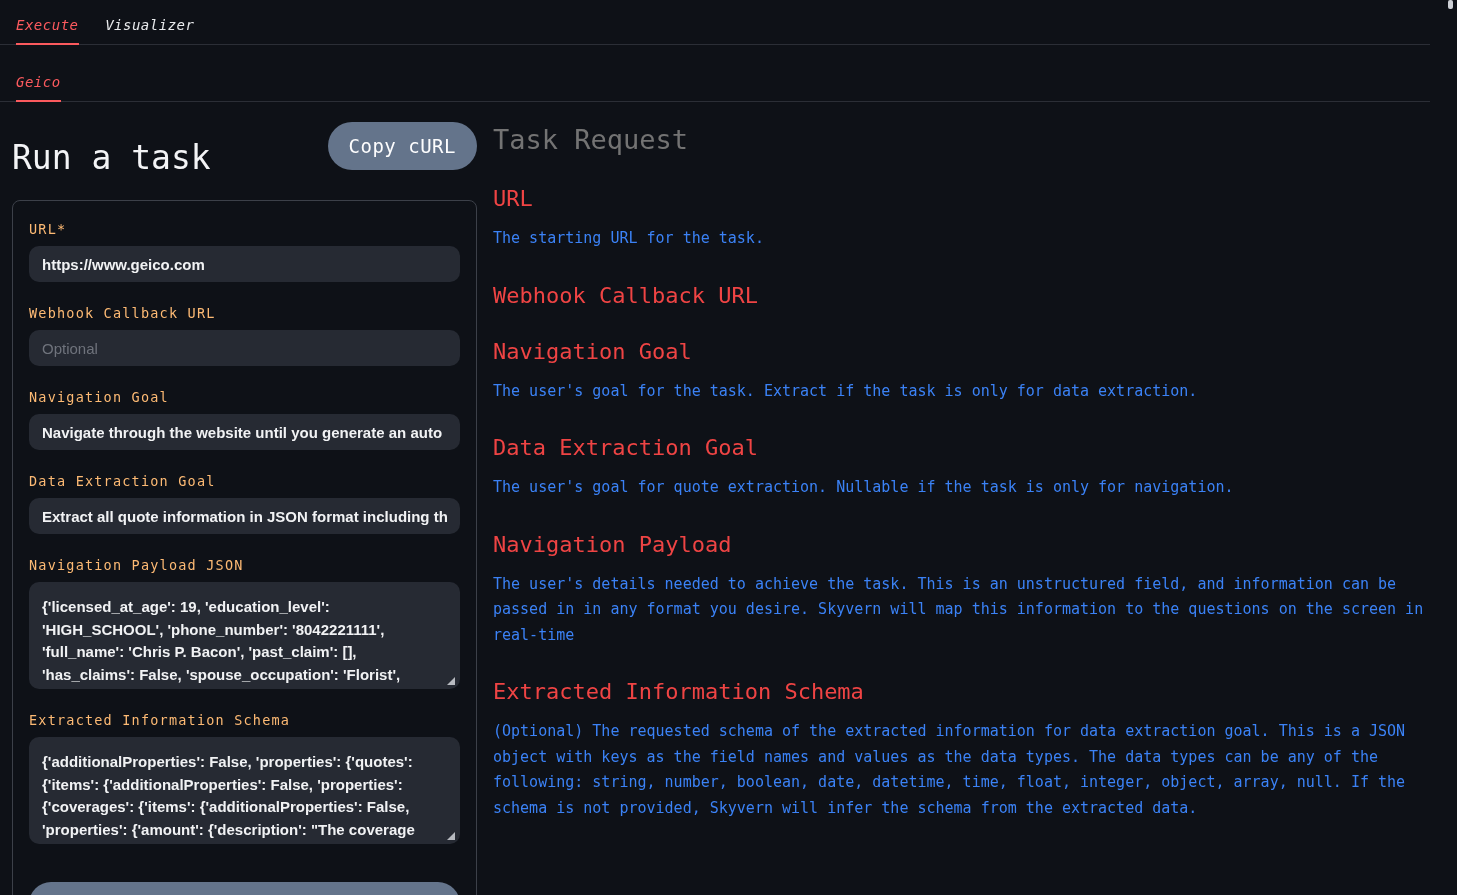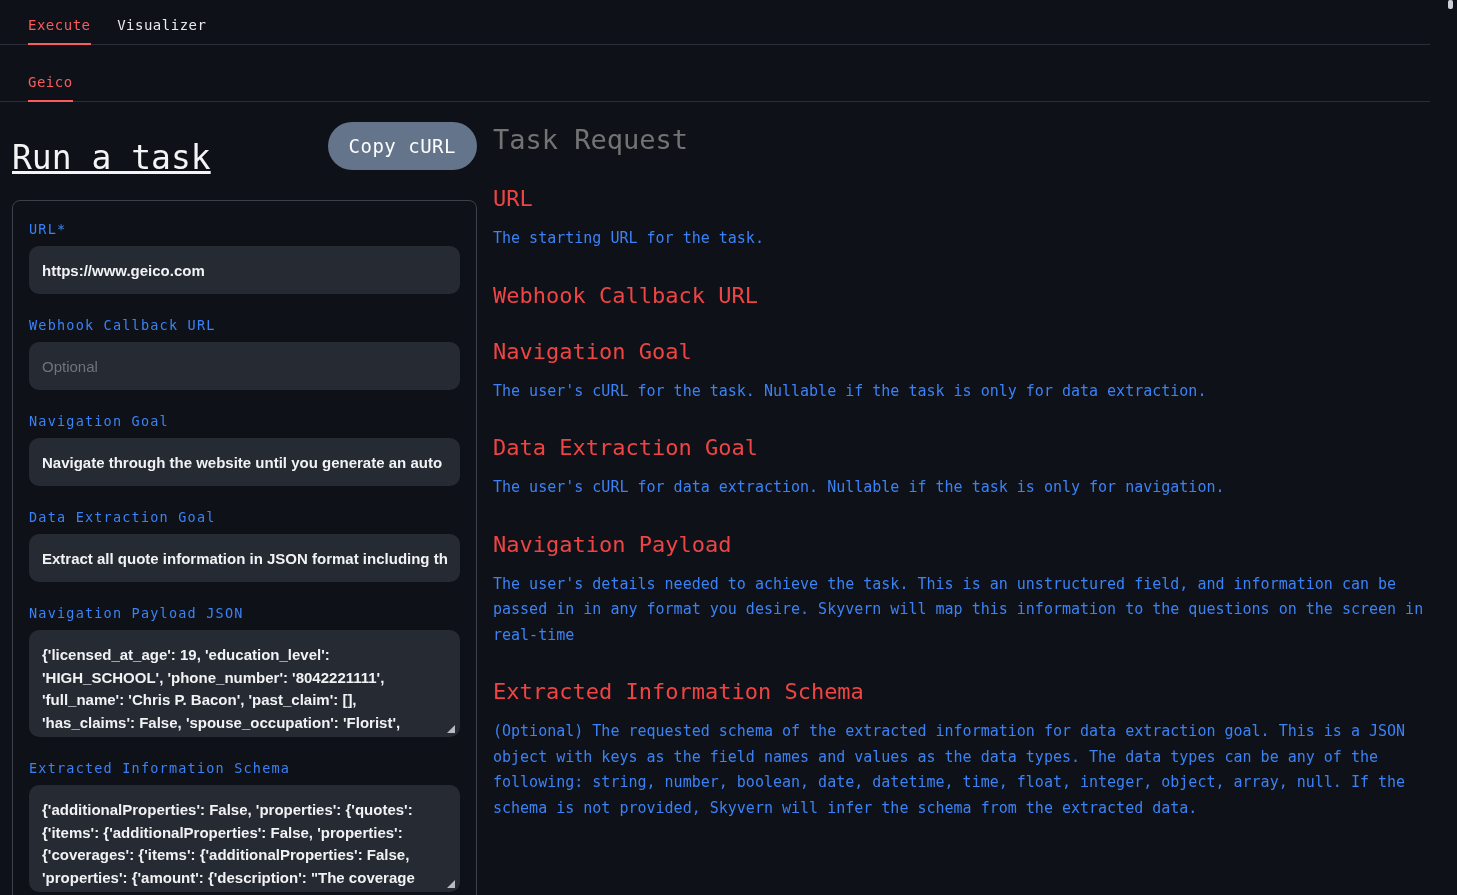--- a/index.html
+++ b/index.html
@@ -5,21 +5,21 @@
   * { margin:0; padding:0; box-sizing:border-box; }
   html,body { width:1457px; height:895px; }
   body {
     background:#0e1117;
     color:#eceef0;
     font-family:"DejaVu Sans Mono", monospace;
     overflow:hidden;
     position:relative;
   }
   
-  .tabbar { width:1430px; border-bottom:1px solid #2b2e36; padding-left:28px; }
+  .tabbar { width:1430px; border-bottom:1px solid #2b2e36; padding-left:16px;font-style:italic; }
   .tabbar-1 { padding-top:15px; }
   .tabbar-2 { padding-top:27px; }
   .tab {
     display:inline-block; position:relative;
     font-size:14px; letter-spacing:0.5px;
     padding-bottom:11px; cursor:pointer;
     color:#e8eaec;
   }
   .tab + .tab { margin-left:17px; }
   .tab.active { color:#fb5a5e; }
@@ -30,38 +30,38 @@
   
   .main { display:flex; padding:0 0 0 12px; }
   .left-col { width:465px; flex:0 0 465px; }
   .right-col { margin-left:16px; width:945px; }
 
   
   .left-header {
     display:flex; justify-content:space-between; align-items:flex-start;
     margin-top:20px;
   }
-  .run-title { font-size:33px; font-weight:500; padding-top:16px; color:#f3f4f6;text-decoration:underline; }
+  .run-title { font-size:33px; font-weight:500; padding-top:16px; color:#f3f4f6; }
   .copy-curl-btn {
     background:#64748b; color:#fdfdfe; border:none; cursor:pointer;
     font-family:"DejaVu Sans Mono", monospace; font-size:19px;
     padding:13px 21px; border-radius:24px; letter-spacing:0.5px;
   }
   
   .card {
     margin-top:23px; border:1px solid #3c4049; border-radius:8px;
     padding:20px 16px; min-height:720px;
   }
   .field { margin-bottom:23px; }
   .field-label {
     display:block; font-size:13.5px; letter-spacing:1.2px;
-    color:#3b82f6; margin-bottom:9px;
+    color:#fdba74; margin-bottom:9px;
   }
   .text-input {
-    width:100%; height:48px; background:#262a33; border:none; outline:none;
+    width:100%; height:36px; background:#262a33; border:none; outline:none;
     border-radius:10px; padding:0 13px; color:#f1f2f4;
     font-family:"Liberation Sans", sans-serif; font-weight:700; font-size:15px;
   }
   .text-input::placeholder { color:#6f737c; font-weight:400; }
   .textarea-wrap { position:relative; }
   .json-textarea {
     width:100%; height:107px; background:#262a33; border:none; outline:none;
     border-radius:10px; padding:14px 13px 0 13px; color:#f1f2f4;
     font-family:"Liberation Sans", sans-serif; font-weight:700; font-size:15px;
     line-height:22.5px; resize:none; overflow:hidden; display:block;
@@ -156,24 +156,24 @@
 
   <div class="right-col">
     <h1 class="task-request-title">Task Request</h1>
 
     <h2 class="section-heading">URL</h2>
     <p class="section-desc">The starting URL for the task.</p>
 
     <h2 class="section-heading">Webhook Callback URL</h2>
 
     <h2 class="section-heading">Navigation Goal</h2>
-    <p class="section-desc">The user's cURL for the task. Nullable if the task is only for data extraction.</p>
+    <p class="section-desc">The user's goal for the task. Extract if the task is only for data extraction.</p>
 
     <h2 class="section-heading">Data Extraction Goal</h2>
-    <p class="section-desc">The user's cURL for data extraction. Nullable if the task is only for navigation.</p>
+    <p class="section-desc">The user's goal for quote extraction. Nullable if the task is only for navigation.</p>
 
     <h2 class="section-heading">Navigation Payload</h2>
     <p class="section-desc">The user's details needed to achieve the task. This is an unstructured field, and information can be passed in in any format you desire. Skyvern will map this information to the questions on the screen in real-time</p>
 
     <h2 class="section-heading">Extracted Information Schema</h2>
     <p class="section-desc">(Optional) The requested schema of the extracted information for data extraction goal. This is a JSON object with keys as the field names and values as the data types. The data types can be any of the following: string, number, boolean, date, datetime, time, float, integer, object, array, null. If the schema is not provided, Skyvern will infer the schema from the extracted data.</p>
   </div>
 </div>
 
 <div class="scrollbar-thumb"></div>

